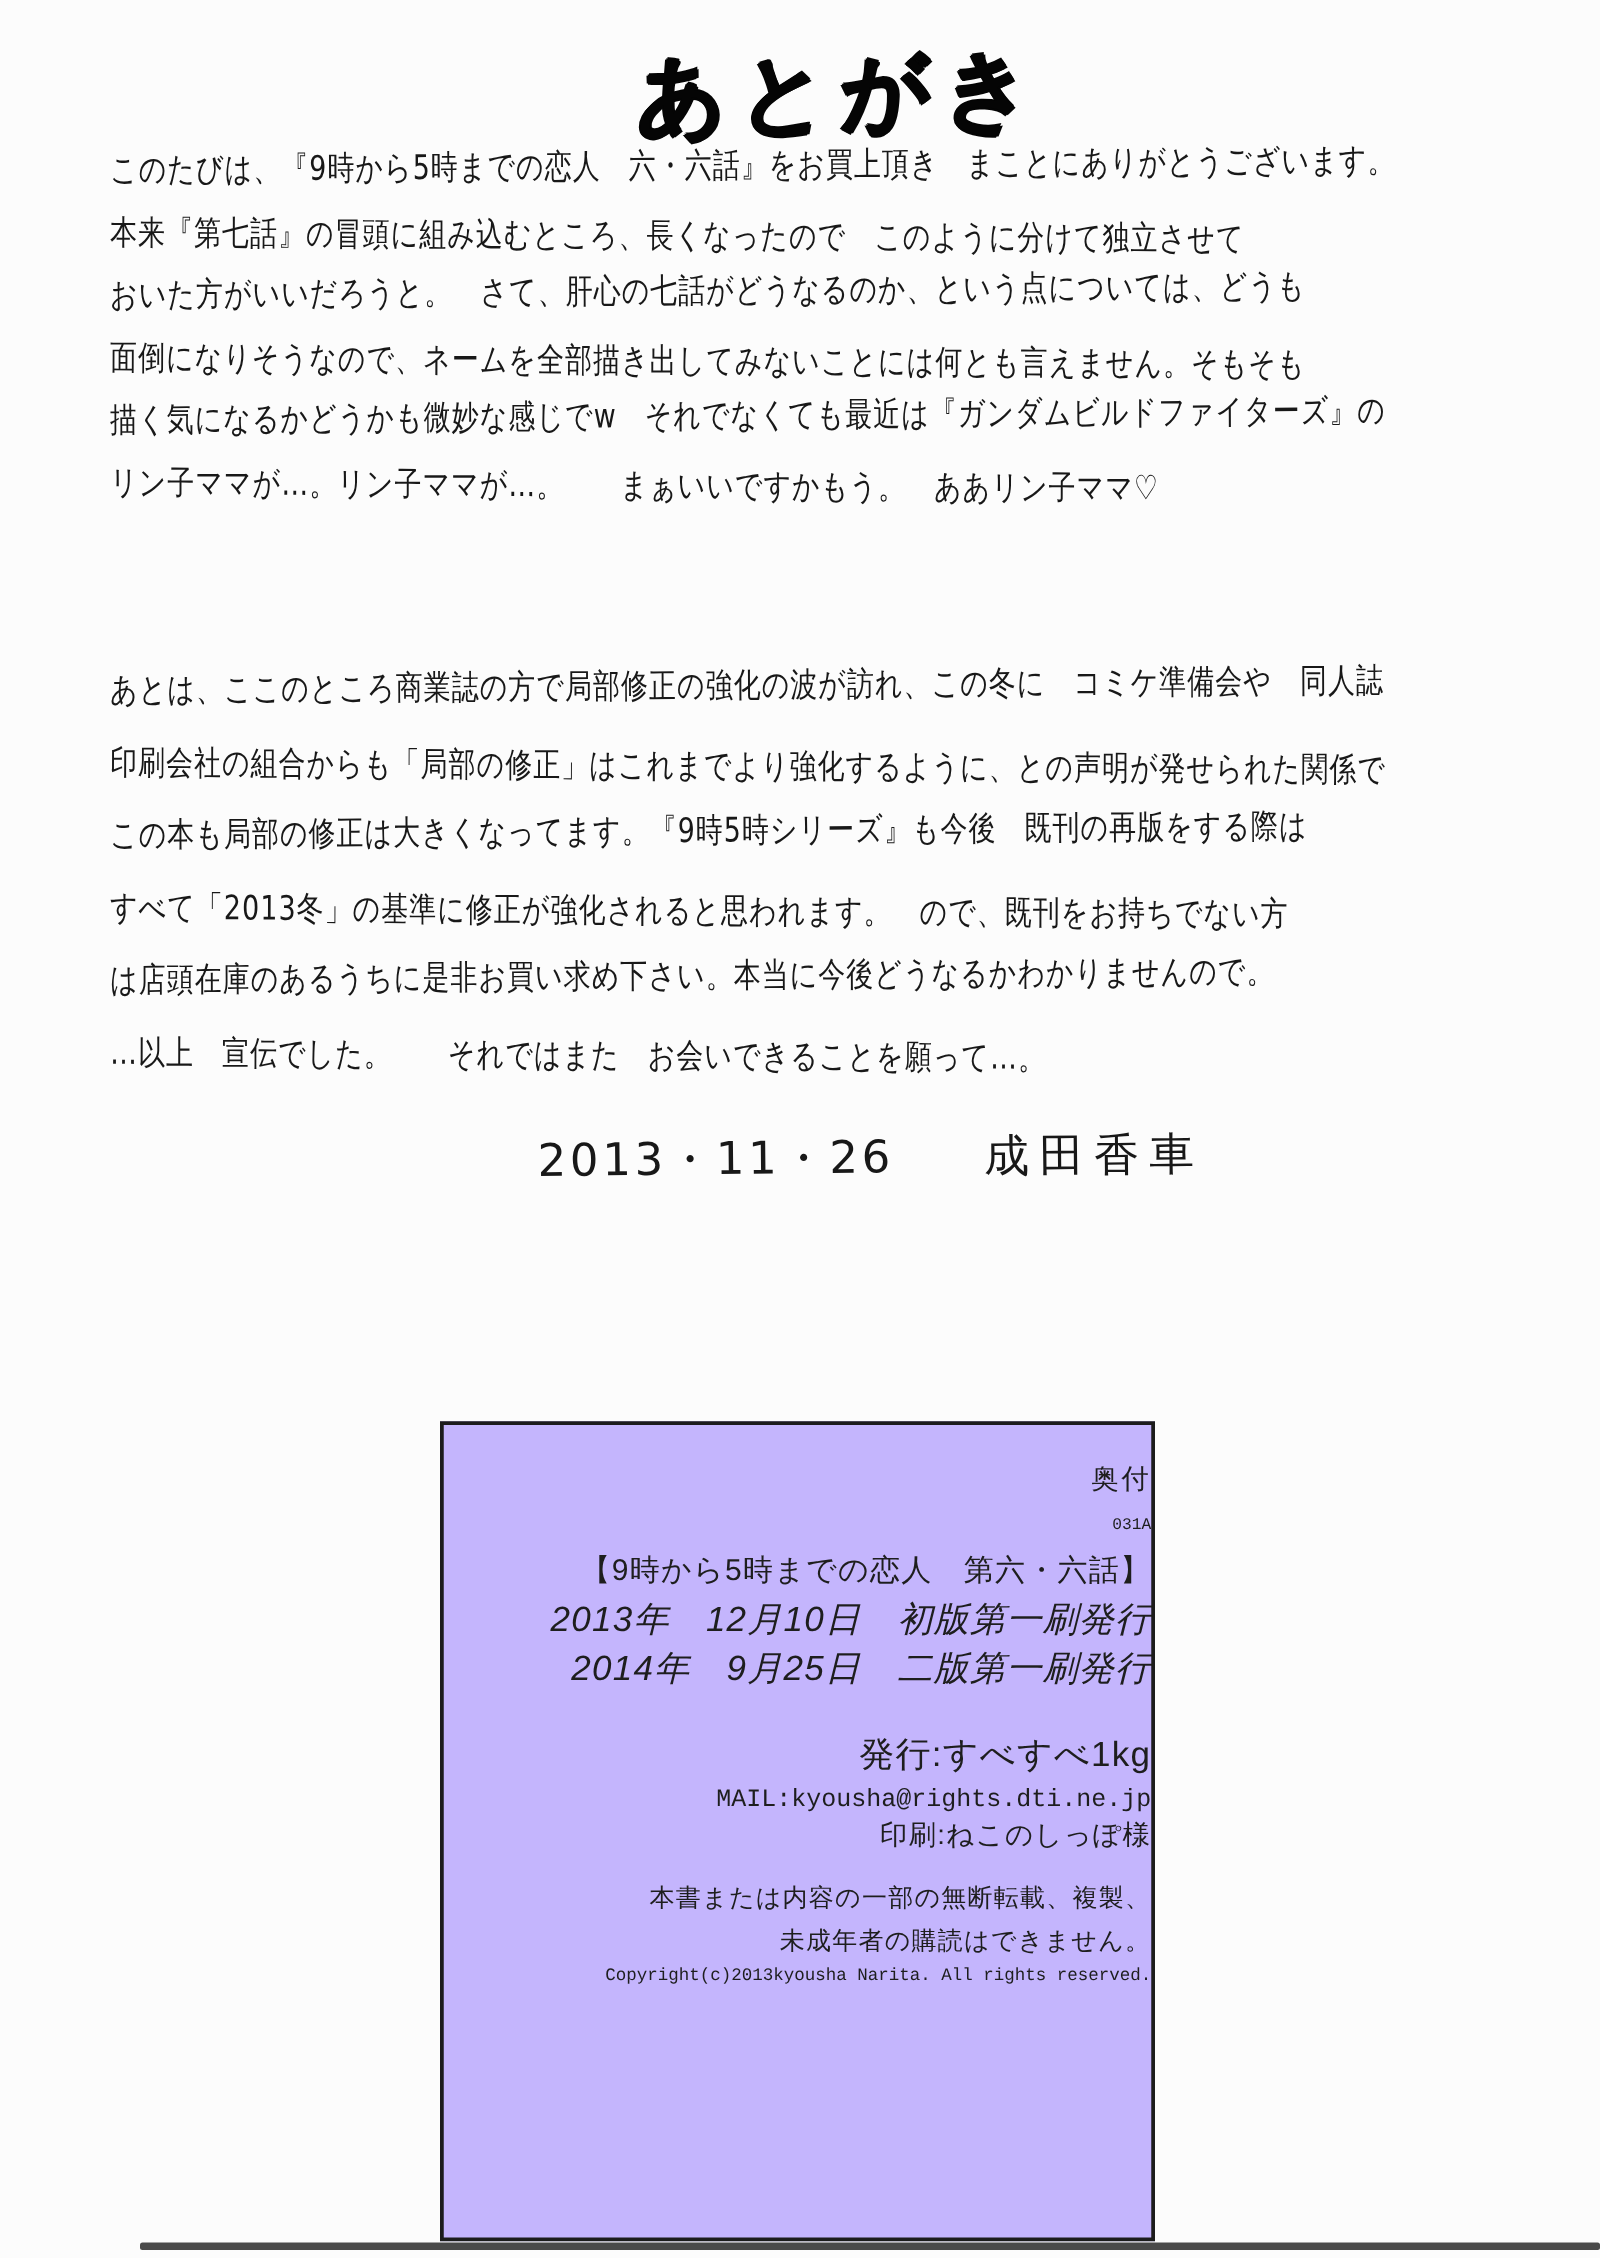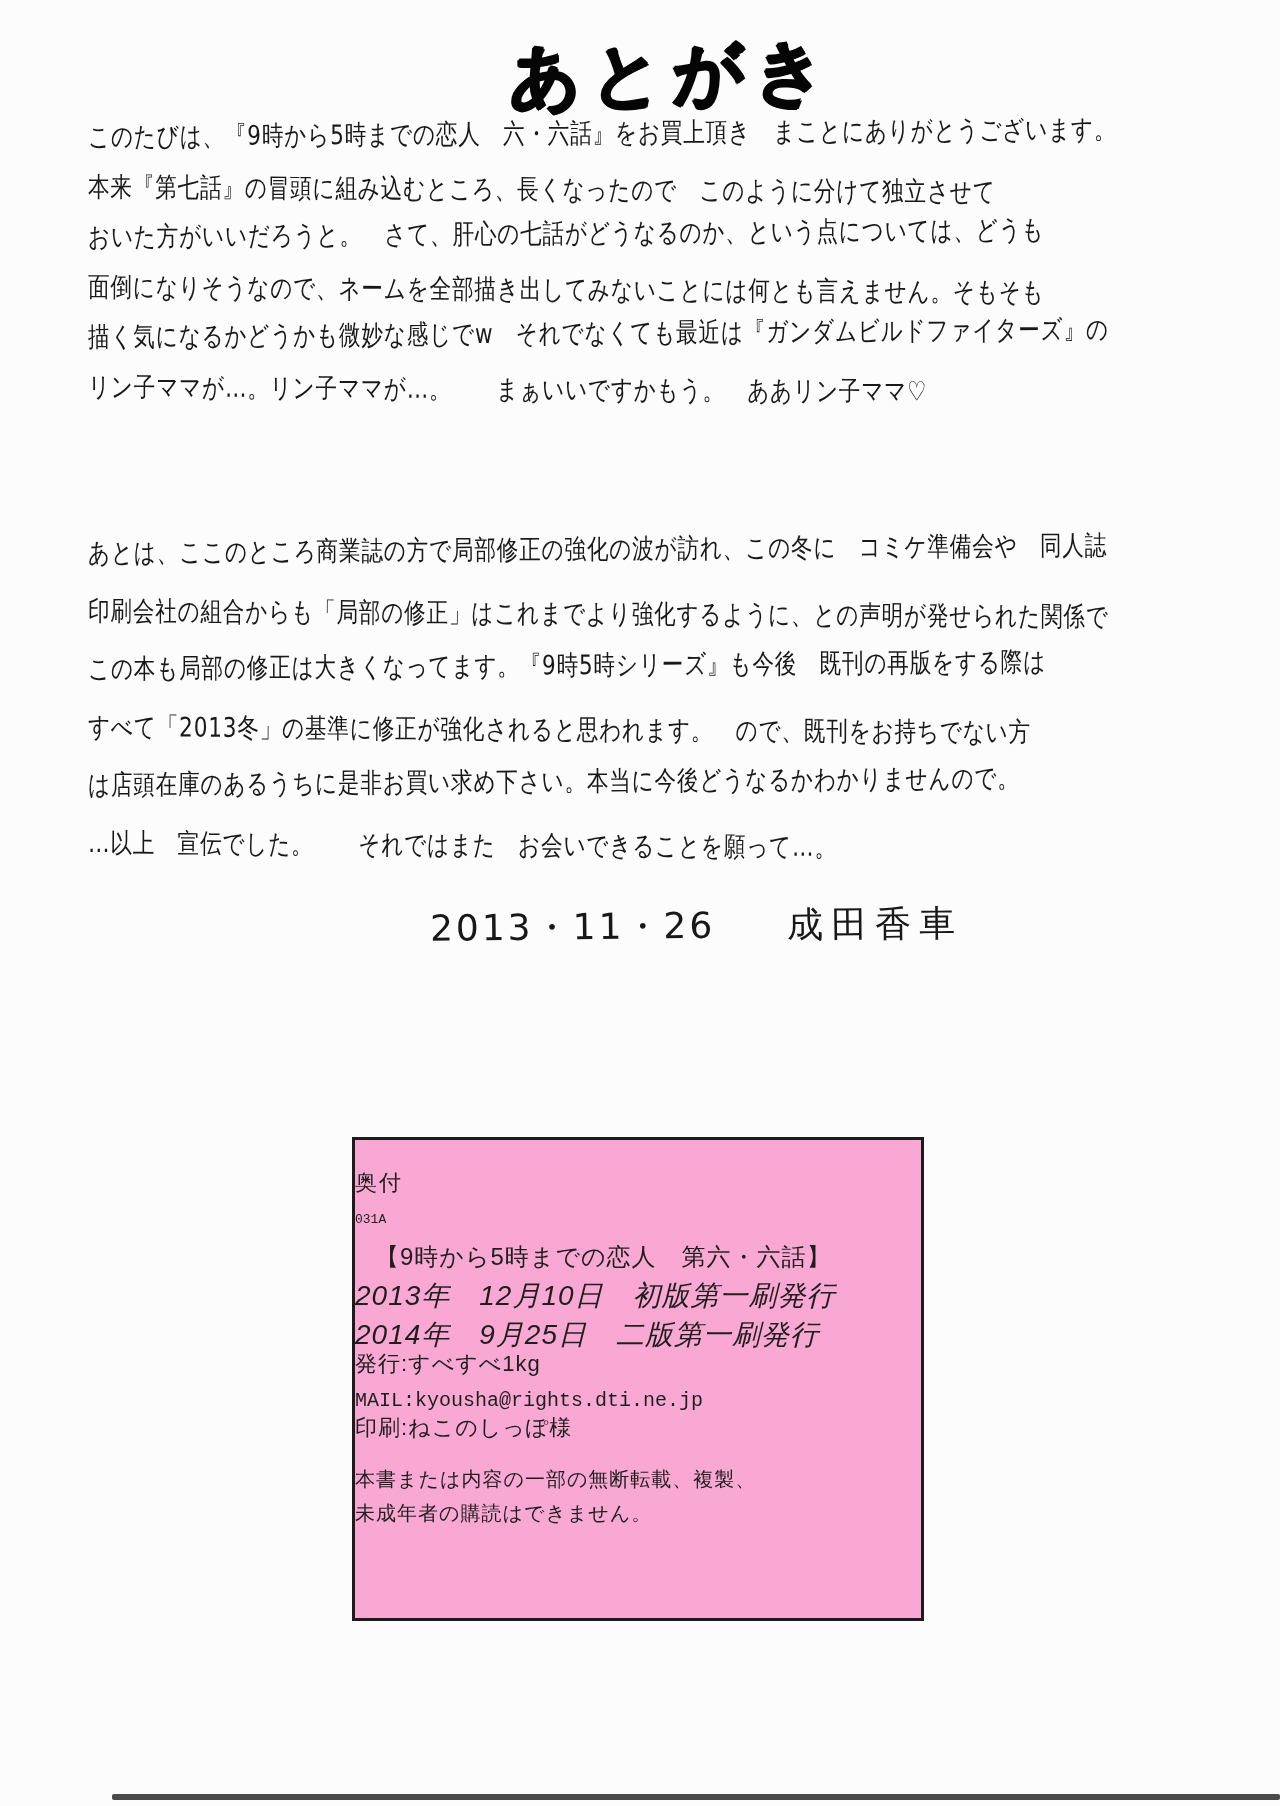--- a/index.html
+++ b/index.html
@@ -41,32 +41,32 @@
     position:absolute;top:902px;left:430px;
     font-family:"DejaVu Sans",sans-serif;
     font-size:36px;letter-spacing:3px;color:#181818;
     transform:rotate(-0.6deg);
     white-space:nowrap;
   }
   .date-line .sig{display:inline-block;margin-left:72px;letter-spacing:8px;}
   
   .colophon{
     position:absolute;left:352px;top:1137px;
-    width:572px;height:484px;
+    width:572px;height:656px;
     border:3px solid #1c1c1c;
-    background:#f9a8d4;
-    text-align:left;
+    background:#c4b5fd;
+    text-align:right;
     box-sizing:border-box;
   }
   .colophon div{white-space:nowrap;}
   .c-heading{margin-top:30px;font-size:22px;line-height:26px;letter-spacing:2px;}
   .c-code{margin-top:16px;font-size:13px;line-height:16px;font-family:"Liberation Mono",monospace;}
   .c-title{margin-top:14px;font-size:24px;line-height:30px;letter-spacing:1px;margin-left:20px;}
   .c-edition{margin-top:9px;font-size:28px;line-height:30px;letter-spacing:1px;font-style:italic;}
-  .c-pub{font-size:22px;line-height:28px;letter-spacing:1px;}
+  .c-pub{margin-top:40px;font-size:28px;line-height:28px;letter-spacing:1px;}
   .c-mail{margin-top:10px;font-size:20px;line-height:26px;font-family:"Liberation Mono",monospace;}
   .c-print{font-size:22px;line-height:28px;letter-spacing:1px;}
   .c-notice{margin-top:24px;font-size:20px;line-height:26px;letter-spacing:1px;}
   .c-notice + .c-notice{margin-top:8px;}
   .c-copy{margin-top:6px;font-size:14px;line-height:18px;font-family:"Liberation Mono",monospace;}
   
   .scan-edge{
     position:absolute;left:112px;top:1794px;width:1168px;height:6px;
     background:#4a4a4a;border-radius:2px;
   }
@@ -102,15 +102,16 @@
   <div class="c-heading">奥付</div>
   <div class="c-code">031A</div>
   <div class="c-title">【9時から5時までの恋人　第六・六話】</div>
   <div class="c-edition">2013年　12月10日　初版第一刷発行</div>
   <div class="c-edition">2014年　9月25日　二版第一刷発行</div>
   <div class="c-pub">発行:すべすべ1kg</div>
   <div class="c-mail">MAIL:kyousha@rights.dti.ne.jp</div>
   <div class="c-print">印刷:ねこのしっぽ様</div>
   <div class="c-notice">本書または内容の一部の無断転載、複製、</div>
   <div class="c-notice">未成年者の購読はできません。</div>
+  <div class="c-copy">Copyright(c)2013kyousha Narita. All rights reserved.</div>
 </div>
 
 <div class="scan-edge"></div>
 
 </body></html>

